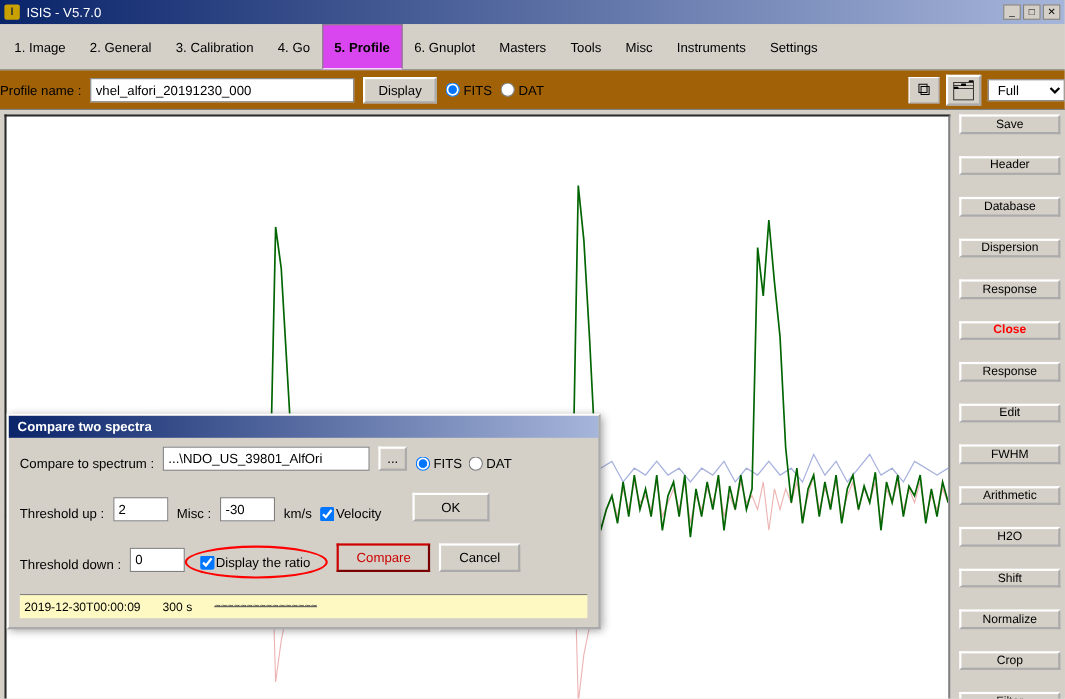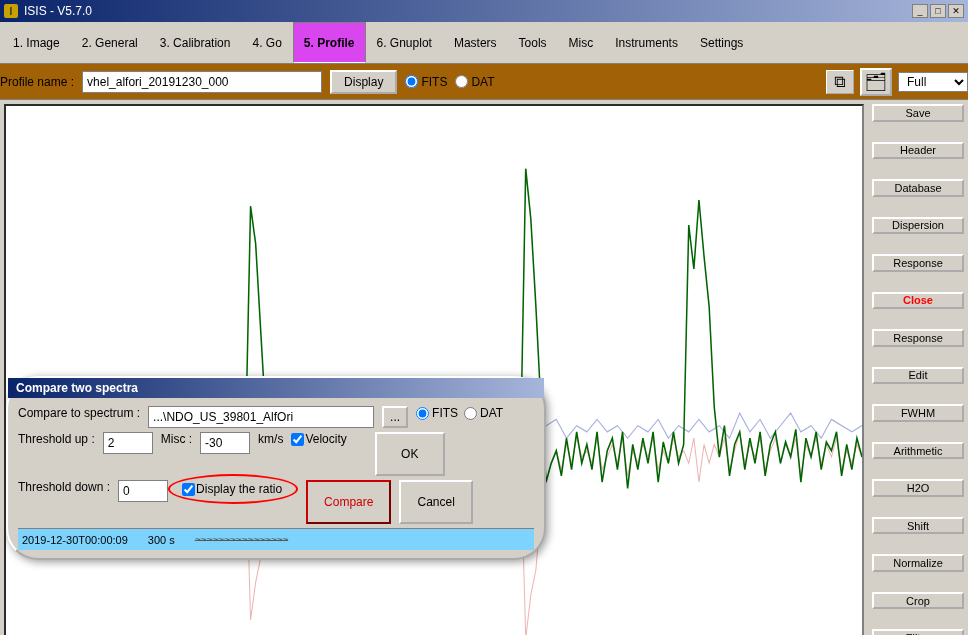--- a/index.html
+++ b/index.html
@@ -200,33 +200,33 @@
       font-weight: bold;
       cursor: move;
       height: 20px;
       display: flex; align-items: center;
     }
     #dialog-body {
       padding: 8px 10px;
     }
     .dialog-row {
       display: flex;
-      align-items: flex-start;
+      align-items: flex-end;
       gap: 8px;
-      margin-bottom: 4px;
+      margin-bottom: 20px;
     }
     .dialog-label { font-size: 12px; white-space: nowrap; }
     .dialog-input {
       background: white;
       border: 1px solid #808080;
       height: 22px;
       padding: 2px 4px;
       font-size: 12px;
     }
-    .dialog-input.wide { width: 226px; }
+    .dialog-input.wide { width: 188px; }
     .dialog-input.small { width: 50px; }
     .dialog-btn-browse {
       background: #d4d0c8;
       border: 2px outset #fff;
       height: 22px;
       padding: 0 6px;
       font-size: 12px;
       cursor: pointer;
     }
     .dialog-radio-group {
@@ -234,21 +234,21 @@
     }
     .dialog-radio-option {
       display: flex; align-items: center; gap: 3px;
     }
     .dialog-check-option {
       display: flex; align-items: center; gap: 1px;
     }
     .dialog-action-btn {
       background: #d4d0c8;
       border: 2px outset #fff;
-      height: 44px;
+      height: 26px;
       padding: 2px 16px;
       font-size: 12px;
       cursor: pointer;
       min-width: 70px;
     }
     .dialog-action-btn.compare-btn {
       color: #c00;
       border-color: #c00;
       border-width: 2px;
     }
@@ -266,21 +266,21 @@
       top: -6px; left: -8px;
       width: 130px; height: 30px;
       pointer-events: none;
     }
 
     
     #status-bar {
       position: absolute;
       bottom: 0; left: 0;
       width: 540px;
-      background: #7dd3fc;
+      background: #fef9c3;
       border-top: 1px solid #808080;
       padding: 2px 8px;
       font-size: 11px;
       display: flex;
       align-items: center;
       gap: 20px;
       height: 22px;
     }
     .status-text { font-size: 11px; }
 
@@ -415,21 +415,21 @@
             595,265 600,290 605,260 610,305 615,270 620,290 625,265 630,285 635,260
             640,300 645,268 650,285 655,260 660,285 665,270 670,95 675,130 680,75
             685,120 690,160 695,240 700,280 705,255 710,295 715,270 720,260 725,290
             730,265 735,285 740,260 745,295 750,270 755,260 760,285 765,268 770,280
             775,258 780,300 785,265 790,280 795,260 800,290 805,268 810,275 815,260
             820,295 825,270 830,290 835,265 840,280
           "></polyline>
       </svg>
 
       
-      <div id="dialog-overlay" style="top: 270px; left: 0px; border-radius: 32px;">
+      <div id="dialog-overlay" style="top: 270px; left: 0px;">
         <div id="dialog-title">
           <span>Compare two spectra</span>
         </div>
         <div id="dialog-body">
 
           <div class="dialog-row">
             <span class="dialog-label">Compare to spectrum :</span>
             <input type="text" class="dialog-input wide" value="...\NDO_US_39801_AlfOri" style="">
             <button class="dialog-btn-browse">...</button>
             <div class="dialog-radio-group">

